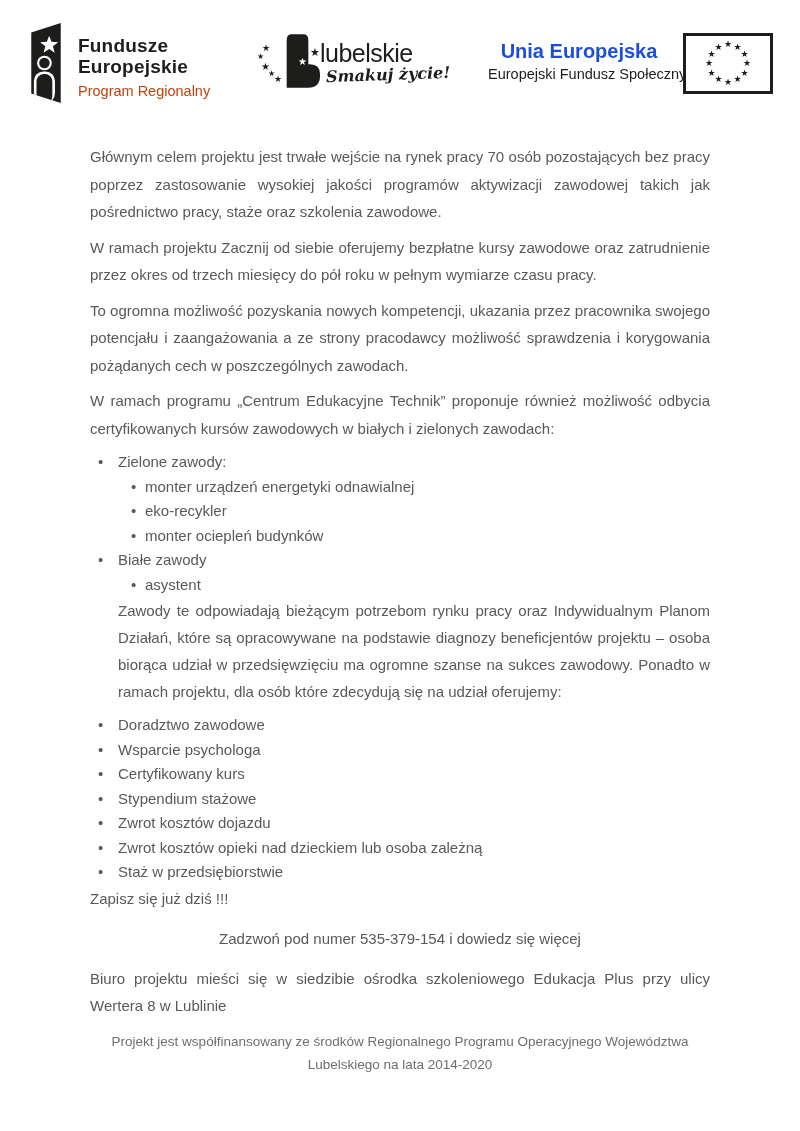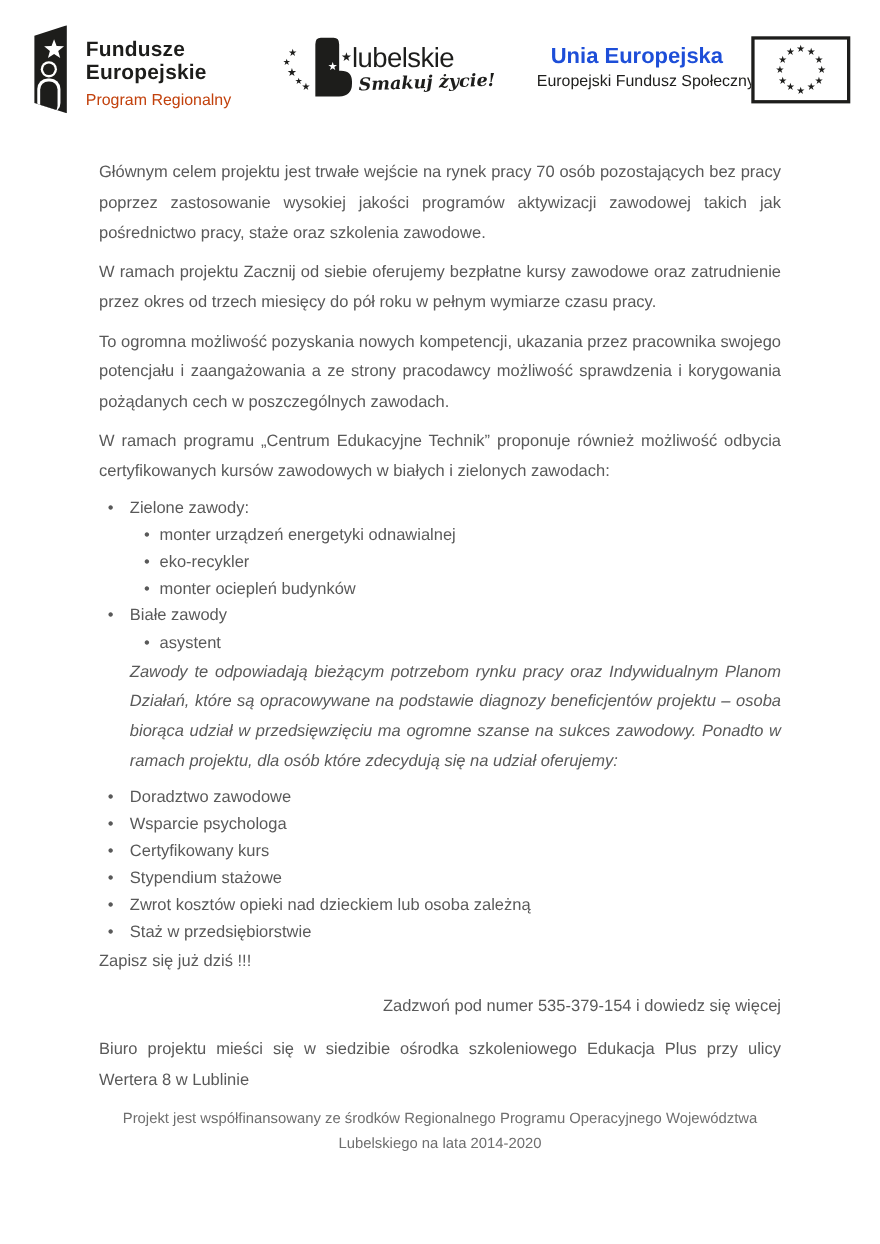--- a/index.html
+++ b/index.html
@@ -33,31 +33,31 @@
 
   .eu-flag { position:absolute; left:683px; top:33px; width:84px; height:55px;
              border:3px solid #1d1d1b; background:#fff; }
   .eu-star { position:absolute; font-size:9px; color:#1d1d1b; width:10px; height:10px;
              text-align:center; line-height:10px; }
 
   
   .doc { position:absolute; left:90px; top:143px; width:620px;
          font-size:15px; line-height:27.5px; text-align:justify; }
   .para { margin:0 0 8px; }
-  .indent-para { margin:0 0 4px 28px; line-height:27px;font-style:italic; }
+  .indent-para { margin:0 0 4px 28px; line-height:27px; }
 
   ul.blist { list-style:none; margin:6px 0 0 0; padding:0; line-height:24.5px; text-align:left; }
   ul.blist2 { margin-top:8px; margin-bottom:0; }
   li.lv1 { position:relative; padding-left:28px; }
   li.lv1::before { content:"\2022"; position:absolute; left:8px; }
   li.lv2 { position:relative; padding-left:55px; }
   li.lv2::before { content:"\2022"; position:absolute; left:41px; }
 
   .signup { margin:0; line-height:27.5px; text-align:left; }
-  .call   { margin:13px 0 12px; line-height:27.5px; text-align:right; }
+  .call   { margin:13px 0 12px; line-height:27.5px; text-align:center; }
   .office { margin:0; line-height:27.5px; }
 
   .footer { width:600px; margin:10px auto 0; font-size:13.5px; line-height:23px;
             text-align:center; color:#6e6e6e; }
 </style>
 </head>
 <body>
 
 <div class="page">
 
@@ -140,20 +140,21 @@
       <li class="lv2">asystent</li>
     </ul>
 
     <p class="indent-para">Zawody te odpowiadają bieżącym potrzebom rynku pracy oraz Indywidualnym Planom Działań, które są opracowywane na podstawie diagnozy beneficjentów projektu – osoba biorąca udział w przedsięwzięciu ma ogromne szanse na sukces zawodowy. Ponadto w ramach projektu, dla osób które zdecydują się na udział oferujemy:</p>
 
     <ul class="blist blist2">
       <li class="lv1">Doradztwo zawodowe</li>
       <li class="lv1">Wsparcie psychologa</li>
       <li class="lv1">Certyfikowany kurs</li>
       <li class="lv1">Stypendium stażowe</li>
+      <li class="lv1">Zwrot kosztów dojazdu</li>
       <li class="lv1">Zwrot kosztów opieki nad dzieckiem lub osoba zależną</li>
       <li class="lv1">Staż w przedsiębiorstwie</li>
     </ul>
 
     <p class="signup">Zapisz się już dziś !!!</p>
     <p class="call">Zadzwoń pod numer 535-379-154 i dowiedz się więcej</p>
     <p class="office">Biuro projektu mieści się w siedzibie ośrodka szkoleniowego Edukacja Plus przy ulicy Wertera 8 w Lublinie</p>
 
     <div class="footer">Projekt jest współfinansowany ze środków Regionalnego Programu Operacyjnego Województwa Lubelskiego na lata 2014-2020</div>
   </div>

